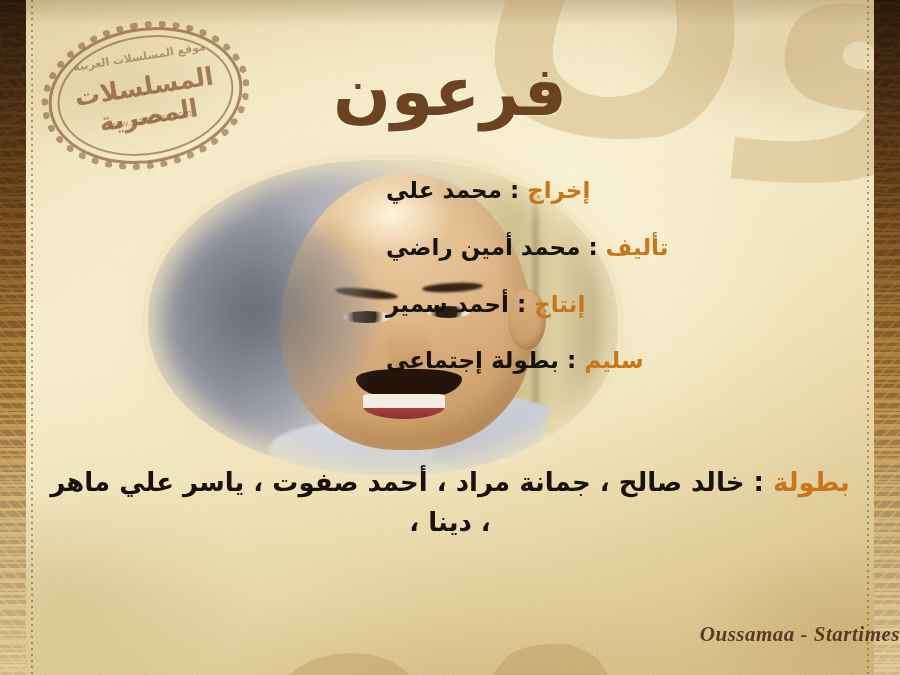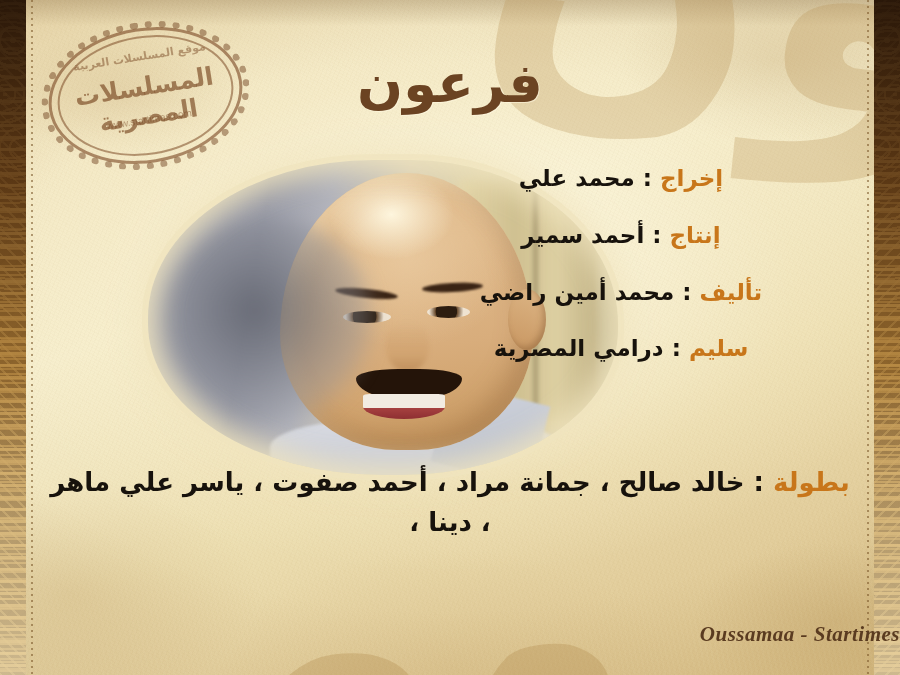--- a/index.html
+++ b/index.html
@@ -137,21 +137,21 @@
     direction: ltr;
     color: rgba(122,76,40,.50);
     font-family: "Liberation Sans", sans-serif;
   }
 
   
   .title {
     position: absolute;
     left: 0; right: 0; top: 52px;
     text-align: center;
-    font-size: 54px;
+    font-size: 68px;
     font-weight: 700;
     color: #6b4322;
     letter-spacing: 2px;
     text-shadow: 1px 1px 0 rgba(255,248,225,.55);
   }
 
   
   .photo-wrap {
     position: absolute;
     left: 148px; top: 160px;
@@ -275,23 +275,23 @@
   .softedge {
     position: absolute; inset: -6px;
     border-radius: 48% 44% 46% 50% / 50% 52% 46% 48%;
     box-shadow: inset 0 0 26px 16px rgba(240,228,190,.85);
     pointer-events: none;
   }
 
   
   .credits {
     position: absolute;
-    right: 44px; top: 164px;
+    right: 44px; top: 176px;
     width: 470px;
-    text-align: center;
+    text-align: left;
     direction: rtl;
   }
   .credit-row {
     margin-bottom: 28px;
     font-size: 23px;
     font-weight: 700;
     line-height: 1.25;
     color: #17120c;
     white-space: nowrap;
   }
@@ -385,35 +385,35 @@
 
   <div class="credits">
 
     <div class="credit-row">
       <span class="credit-label">إخراج</span>
       <span class="credit-sep">:</span>
       <span class="credit-value">محمد علي</span>
     </div>
 
     <div class="credit-row">
+      <span class="credit-label">تأليف</span>
+      <span class="credit-sep">:</span>
+      <span class="credit-value">محمد أمين راضي</span>
+    </div>
+
+    <div class="credit-row">
       <span class="credit-label">إنتاج</span>
       <span class="credit-sep">:</span>
       <span class="credit-value">أحمد سمير</span>
     </div>
 
     <div class="credit-row">
-      <span class="credit-label">تأليف</span>
-      <span class="credit-sep">:</span>
-      <span class="credit-value">محمد أمين راضي</span>
-    </div>
-
-    <div class="credit-row">
       <span class="credit-label">سليم</span>
       <span class="credit-sep">:</span>
-      <span class="credit-value">درامي المصرية</span>
+      <span class="credit-value">بطولة إجتماعي</span>
     </div>
   </div>
 
   <div class="cast">
     <div>
       <span class="credit-label">بطولة</span>
       <span class="credit-sep">:</span>
       <span>خالد صالح ، جمانة مراد  ، أحمد صفوت ، ياسر علي ماهر ، دينا ،</span>
     </div>
   </div>

